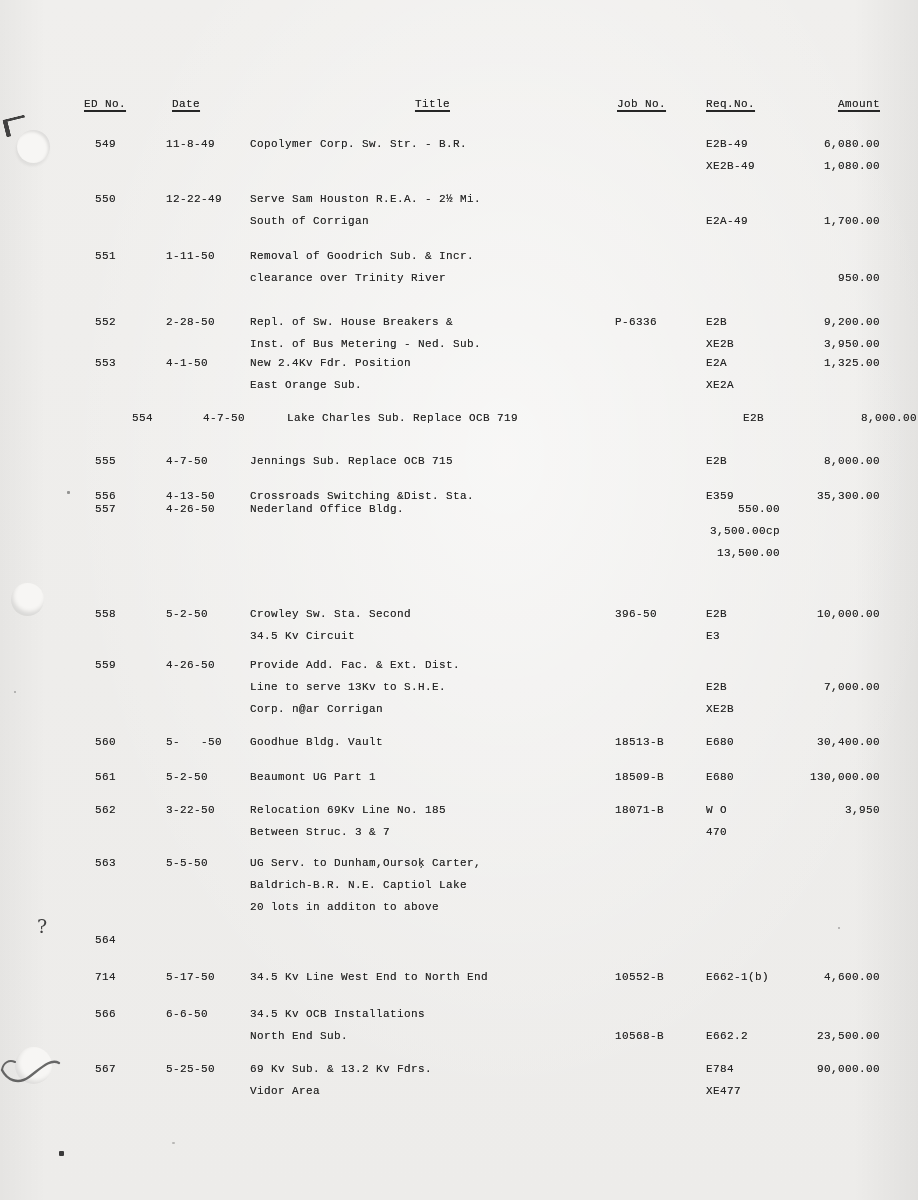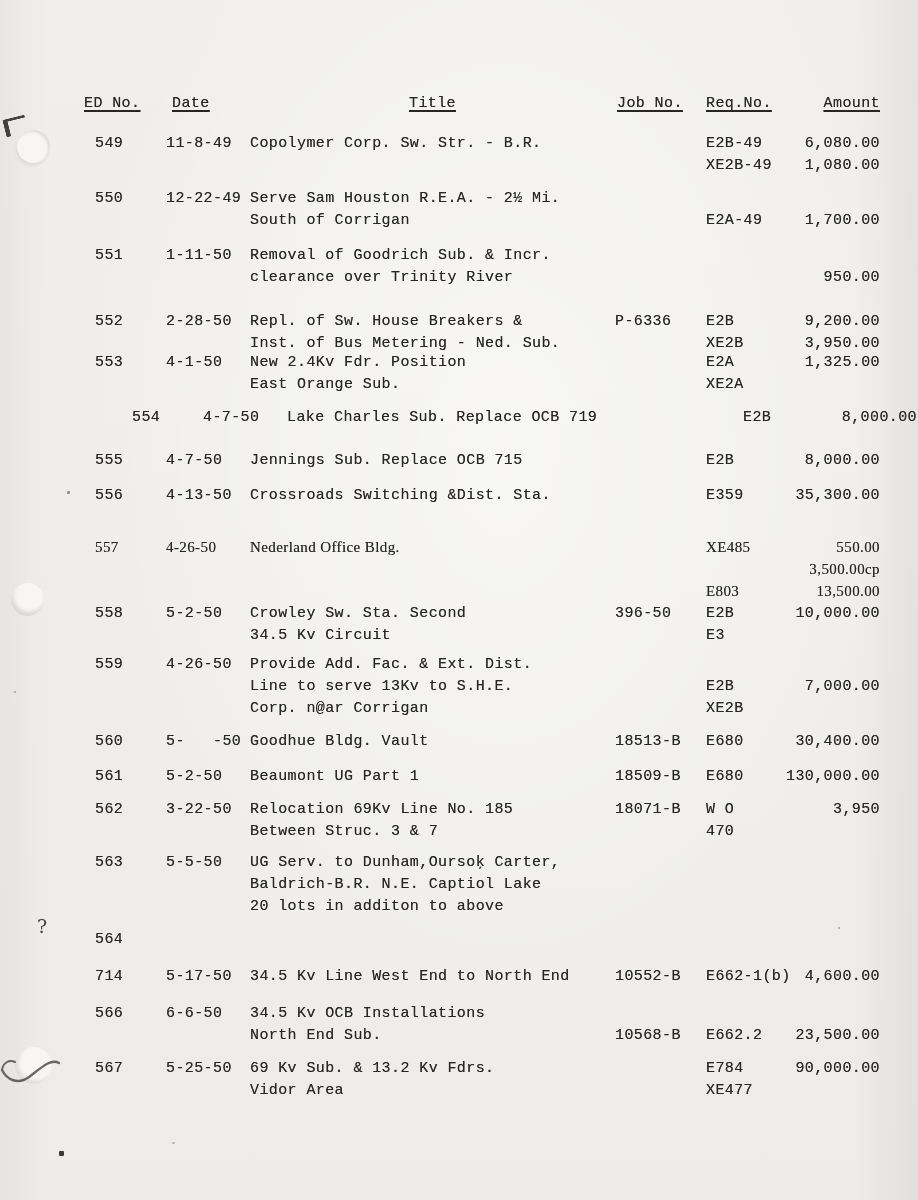--- a/index.html
+++ b/index.html
@@ -8,21 +8,21 @@
     background:
       radial-gradient(ellipse at 55% 38%, rgba(255,255,255,0.55), rgba(255,255,255,0) 62%),
       linear-gradient(90deg, rgba(0,0,0,0.035), rgba(0,0,0,0) 5%, rgba(0,0,0,0) 93%, rgba(0,0,0,0.05)),
       linear-gradient(180deg, #f0efed 0%, #eeedeb 55%, #edecea 100%);
     font-family:"Liberation Mono","DejaVu Sans Mono",monospace;
   }
   .page{position:absolute;inset:0;}
   .row{
     position:absolute;left:95px;
     display:grid;grid-template-columns:71px 84px 365px 91px 74px 100px;
-    font-size:15px;letter-spacing:0.4px;color:#262626;
+    font-size:11px;letter-spacing:0.4px;color:#262626;
     text-shadow:0 0 0.55px rgba(38,38,38,0.6);
   }
   .cell{white-space:pre;line-height:22px;}
   .line{height:22px;white-space:pre;}
   .amount{text-align:right;}
   .center{text-align:center;}
   .header .u{
     text-decoration:underline;text-underline-offset:3px;text-decoration-thickness:1.5px;
   }
   .header .ed .u{display:inline-block;margin-left:-11px;}
@@ -139,26 +139,25 @@
       <div class="cell amount"><div class="line">8,000.00</div></div>
     </div>
     <div class="row" style="top: 485px;">
       <div class="cell ed">556</div>
       <div class="cell date">4-13-50</div>
       <div class="cell title"><div class="line">Crossroads Switching &amp;Dist. Sta.</div></div>
       <div class="cell job"></div>
       <div class="cell req"><div class="line">E359</div></div>
       <div class="cell amount"><div class="line">35,300.00</div></div>
     </div>
-    <div class="row" style="top: 536px; font-family: Liberation Serif, serif;">
+    <div class="row" style="top: 498px;">
       <div class="cell ed">557</div>
       <div class="cell date">4-26-50</div>
       <div class="cell title"><div class="line">Nederland Office Bldg.</div></div>
       <div class="cell job"></div>
-      <div class="cell req"><div class="line">XE485</div><div class="line"></div><div class="line">E803</div></div>
       <div class="cell amount"><div class="line">550.00</div><div class="line">3,500.00cp</div><div class="line">13,500.00</div></div>
     </div>
     <div class="row" style="top: 603px;">
       <div class="cell ed">558</div>
       <div class="cell date">5-2-50</div>
       <div class="cell title"><div class="line">Crowley Sw. Sta. Second</div><div class="line">34.5 Kv Circuit</div></div>
       <div class="cell job"><div class="line">396-50</div></div>
       <div class="cell req"><div class="line">E2B</div><div class="line">E3</div></div>
       <div class="cell amount"><div class="line">10,000.00</div></div>
     </div>

